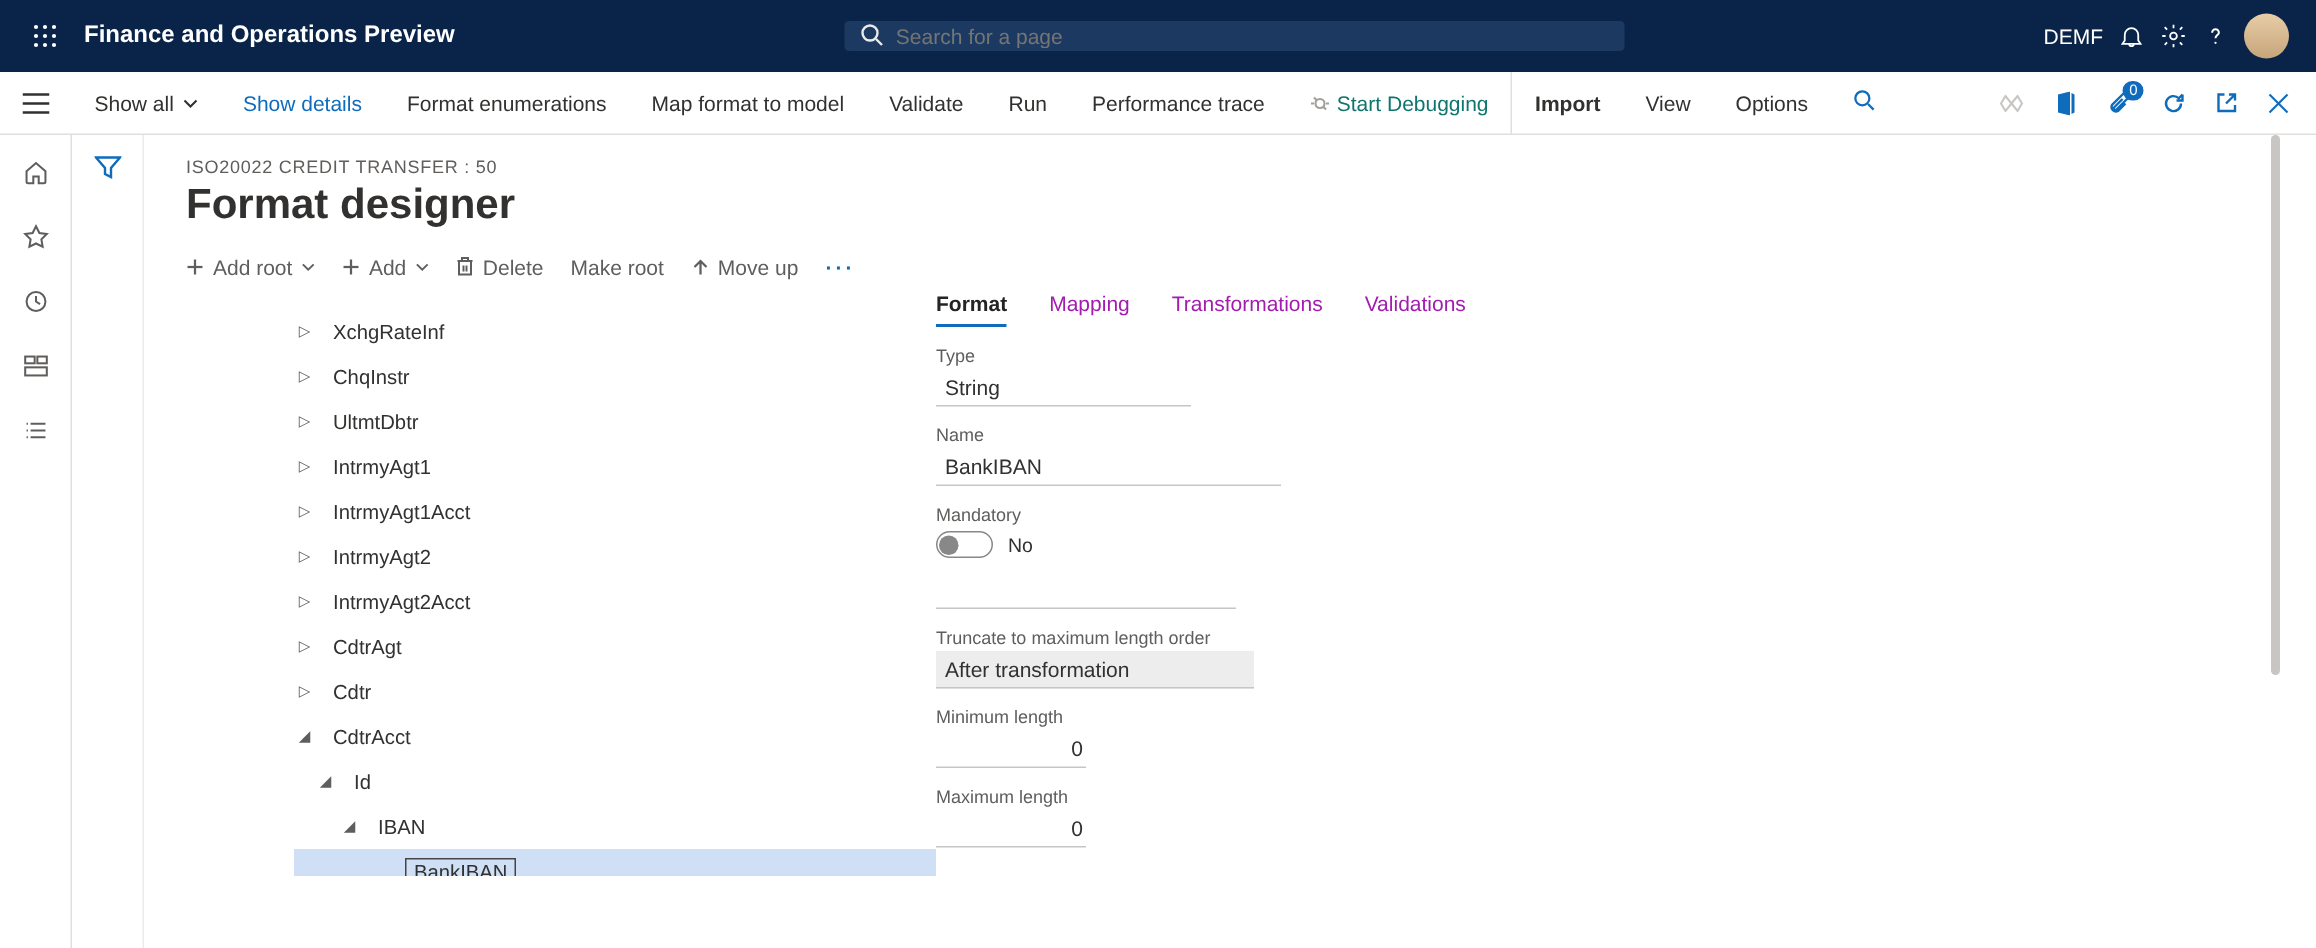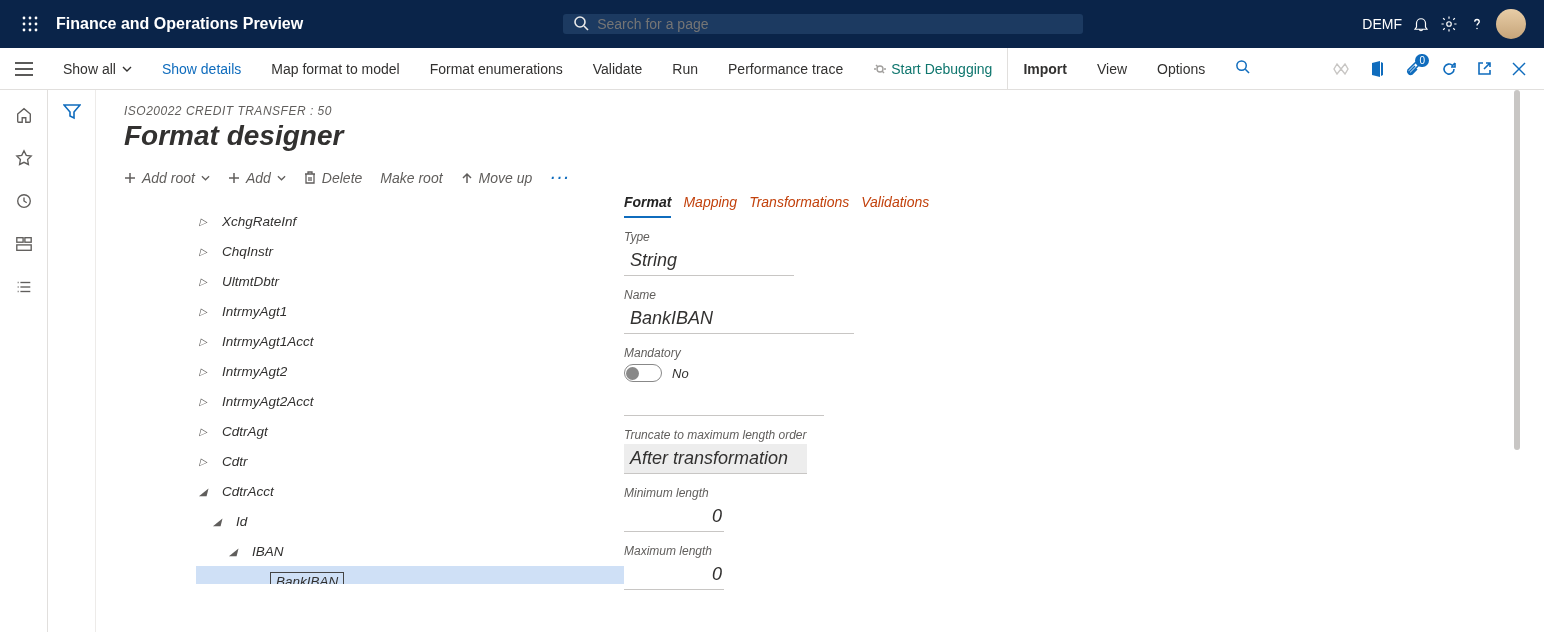--- a/index.html
+++ b/index.html
@@ -26,21 +26,21 @@
   .cmdbar-right .ico { display:inline-flex; align-items:center; justify-content:center; color:#0f6cbd; }
   .cmdbar-right .ico.grey { color:#a19f9d; }
   .badge-combo { position:relative; display:inline-flex; }
   .badge { position:absolute; top:-6px; right:-8px; background:#0f6cbd; color:#fff; font-size:10px; padding:0 4px; border-radius:8px; line-height:13px;}
 
   
   .main { display:flex; height:calc(632px - 48px - 42px); }
   .left-rail { width:48px; border-right:1px solid #e1dfdd; display:flex; flex-direction:column; align-items:center; gap:22px; padding-top:16px; }
   .rail-icon { color:#605e5c; }
 
-  .content { flex:1; display:flex; position:relative;font-style:italic; }
+  .content { flex:1; display:flex; position:relative; }
   .content-inner { flex:1; padding:14px 28px 0 28px; overflow:hidden; position:relative; } 
 
   .breadcrumb { font-size:12px; color:#605e5c; letter-spacing:.5px; }
   .page-title { font-size:28px; font-weight:600; margin-top:2px; }
 
   .toolbar { display:flex; align-items:center; gap:18px; margin-top:18px; color:#605e5c; font-size:14px; }
   .toolbar .tbtn { display:flex; align-items:center; gap:6px; color:#605e5c; }
   .toolbar .tbtn svg { stroke:#605e5c; }
   .toolbar .more { color:#0f6cbd; font-weight:bold; letter-spacing:2px; }
 
@@ -52,30 +52,30 @@
   .tree-row .caret { width:14px; text-align:center; color:#605e5c; margin-right:12px; font-family:Arial; }
   .tree-row.indent1 { padding-left:0; }
   .tree-row.indent2 { padding-left:14px; }
   .tree-row.indent3 { padding-left:30px; }
   .tree-row.indent4 { padding-left:48px; }
   .tree-row.selected { background:#cfe0f6; }
   .tree-row.selected .label { border:1px solid #444; padding:1px 5px; background:#fff0; }
 
   
   .propwrap { flex:1; padding-left:0; position:relative; }
-  .tabs { display:flex; gap:12px; margin-top:0; margin-bottom:12px; }
-  .tab { font-size:14px; color:#c2410c; padding-bottom:6px; }
+  .tabs { display:flex; gap:28px; margin-top:0; margin-bottom:12px; }
+  .tab { font-size:14px; color:#a21caf; padding-bottom:6px; }
   .tab.active { color:#242424; border-bottom:2px solid #0f6cbd; font-weight:600; }
 
   .field { margin-bottom:12px; }
   .field .lbl { font-size:12px; color:#605e5c; margin-bottom:2px; }
-  .field .val { font-size:18px; padding:4px 2px 4px 6px; border-bottom:1px solid #c8c6c4; width:170px; }
+  .field .val { font-size:14px; padding:4px 2px 4px 6px; border-bottom:1px solid #c8c6c4; width:170px; }
   .field .val.wide { width:230px; }
   .field .val.right { text-align:right; width:100px; }
-  .field .val.grey { background:#ededed; width:183px; }
+  .field .val.grey { background:#ededed; width:212px; }
 
   .toggle { display:flex; align-items:center; gap:10px; margin-top:4px; }
   .toggle .track { width:38px; height:18px; border:1px solid #888; border-radius:10px; display:flex; align-items:center; padding:1px; }
   .toggle .knob { width:13px; height:13px; background:#888; border-radius:50%; }
 
   .value-hdr { font-size:12px; font-weight:600; color:#605e5c; margin:8px 0 14px; display:flex; align-items:center; gap:8px; }
   .value-hdr::before { content:""; display:inline-block; width:6px; height:14px; border-left:2px solid #a19f9d; border-right:2px solid #a19f9d; }
 
   .page-scroll { position:absolute; right:24px; top:0; width:6px; height:360px; background:#c8c6c4; border-radius:3px; }
 
@@ -140,22 +140,22 @@
         <line x1="0" y1="13" x2="18" y2="13"></line>
       </svg>
   </div>
   <div class="cmd" style="display:flex;align-items:center;gap:6px;">
     <span>Show all</span>
     <svg width="10" height="6" viewBox="0 0 10 6" fill="none" stroke="#323130" stroke-width="1.4">
         <path d="M1 1l4 4 4-4"></path>
       </svg>
   </div>
   <div class="cmd link">Show details</div>
+  <div class="cmd">Format enumerations</div>
   <div class="cmd">Map format to model</div>
-  <div class="cmd">Format enumerations</div>
   <div class="cmd">Validate</div>
   <div class="cmd">Run</div>
   <div class="cmd">Performance trace</div>
   <div class="cmd faded">
     <svg width="14" height="14" viewBox="0 0 14 14" fill="none" stroke="#a19f9d" stroke-width="1.4">
         <circle cx="7" cy="7" r="3"></circle>
         <line x1="1" y1="7" x2="3" y2="7"></line>
         <line x1="11" y1="7" x2="13" y2="7"></line>
         <line x1="3" y1="3" x2="5" y2="5"></line>
         <line x1="9" y1="9" x2="11" y2="11"></line>

